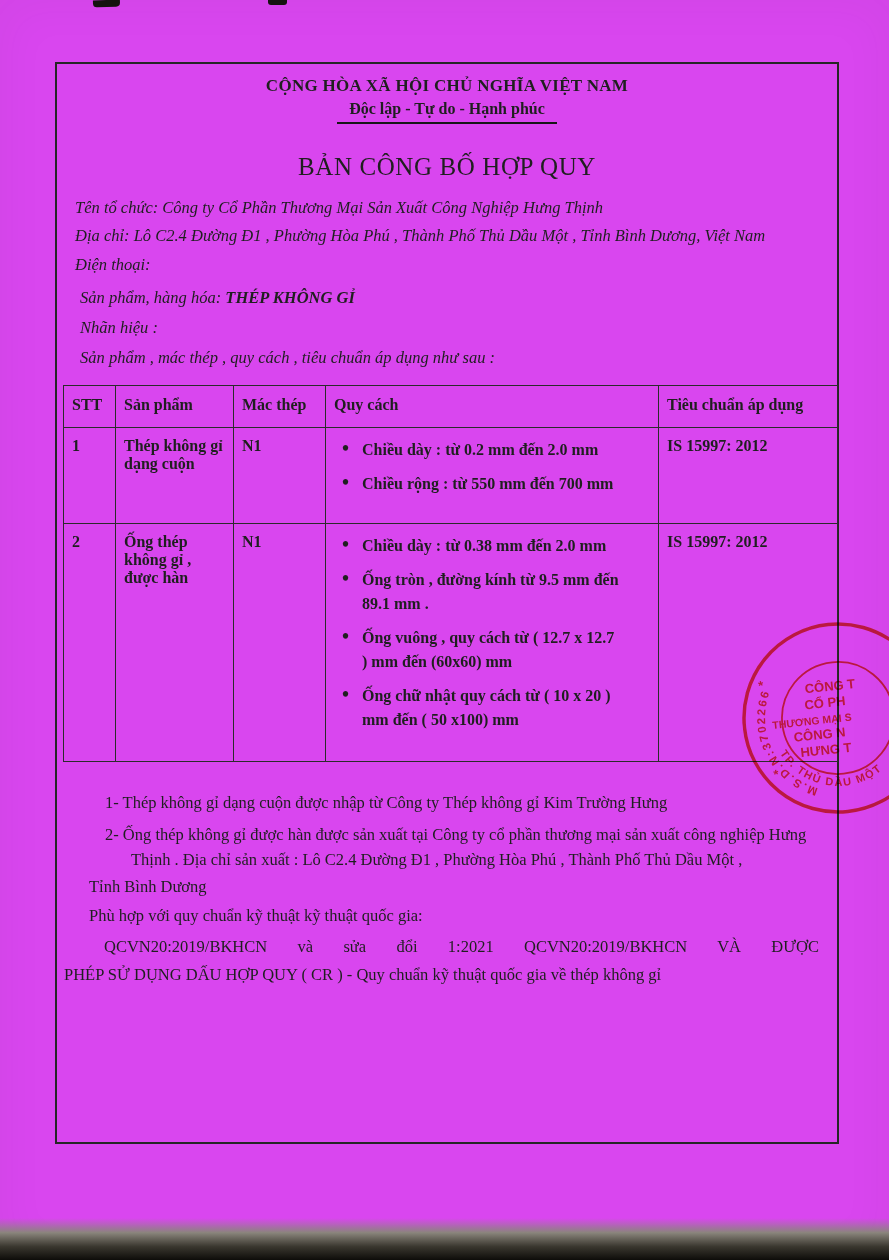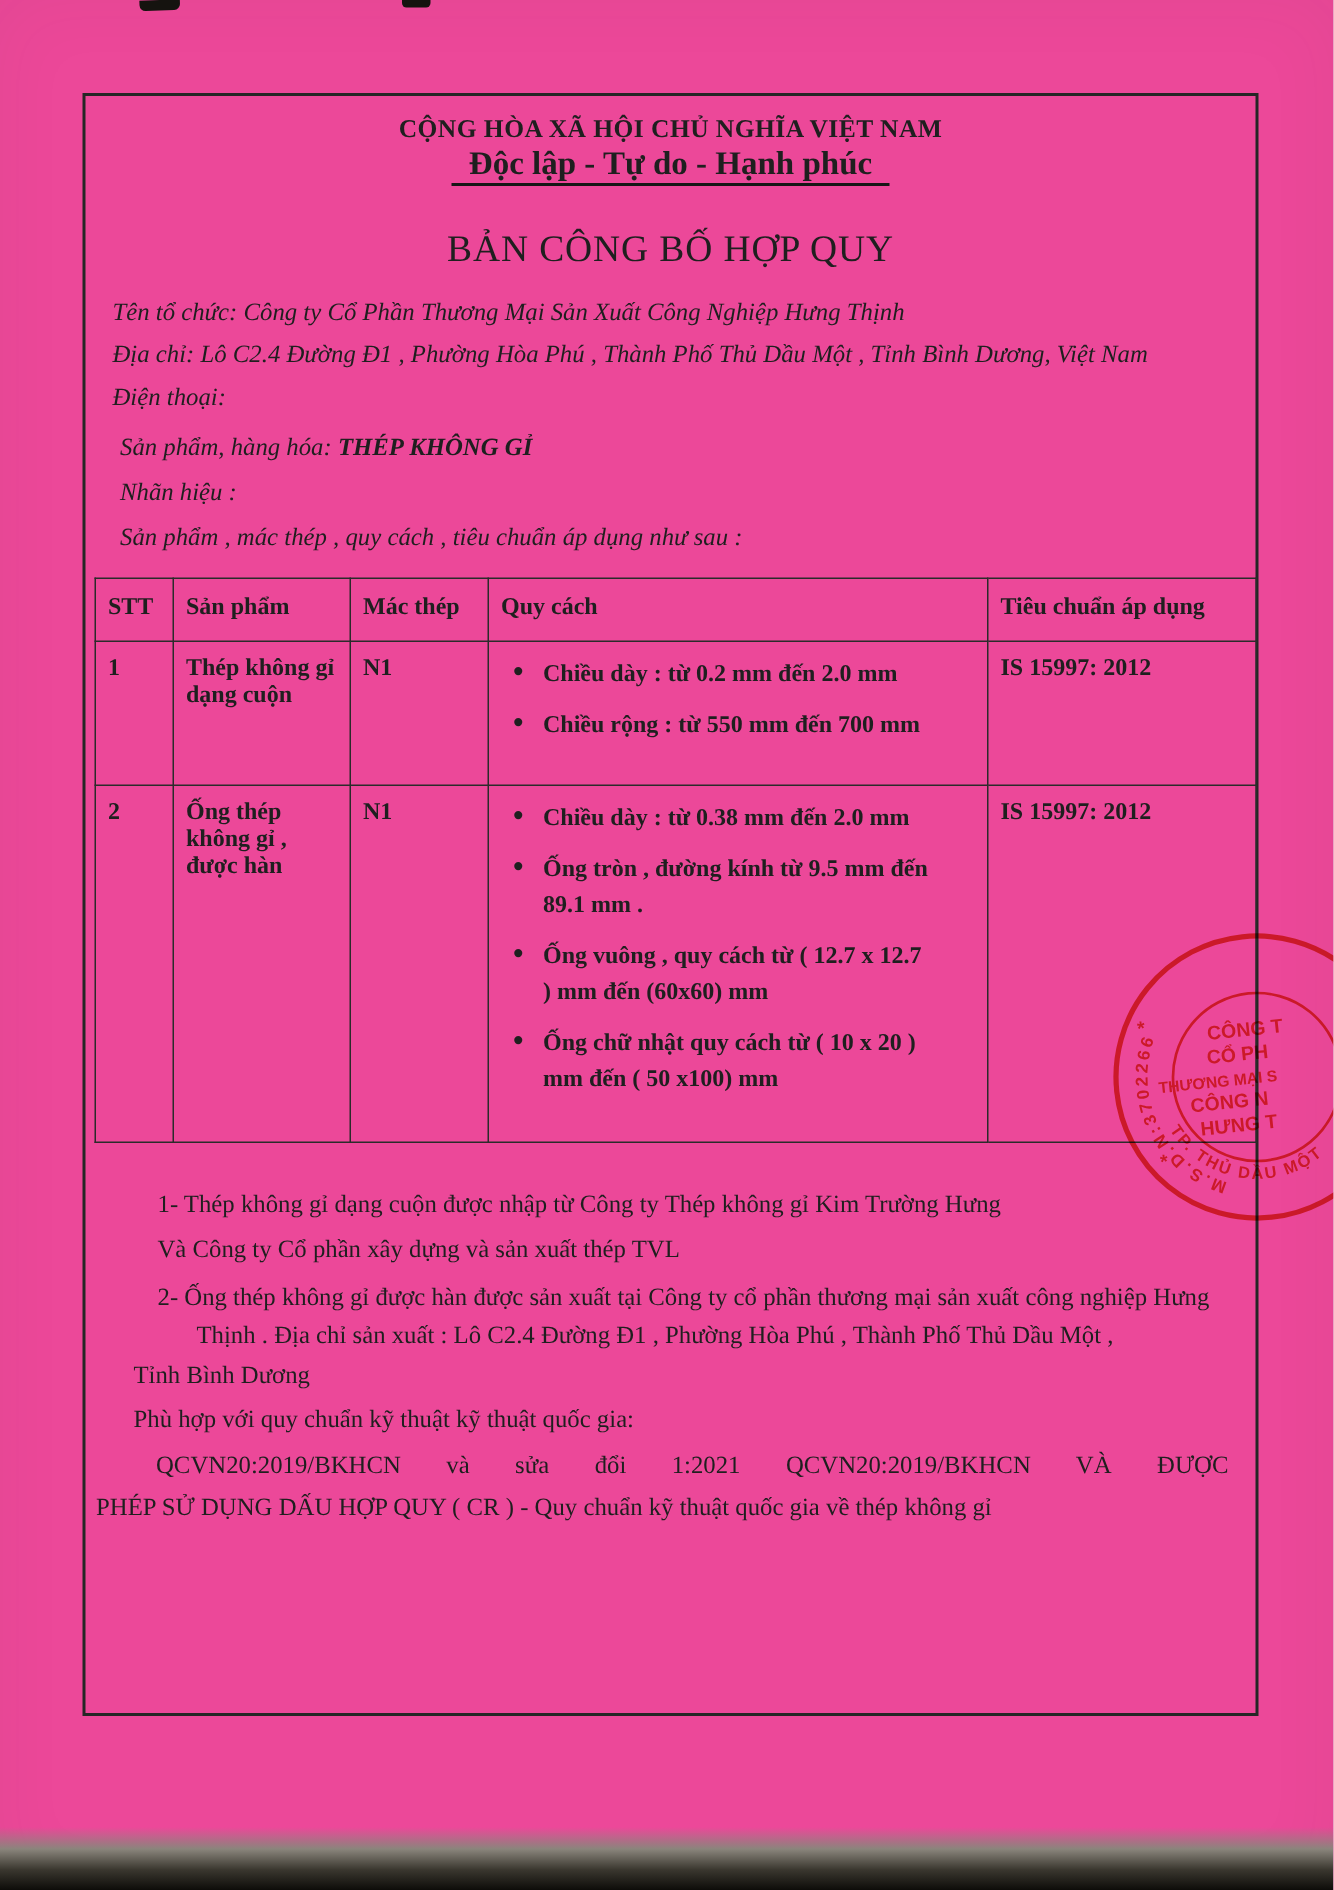--- a/index.html
+++ b/index.html
@@ -5,21 +5,21 @@
   * { margin:0; padding:0; box-sizing:border-box; }
   html,body { width:889px; height:1260px; }
   body {
     font-family:"Liberation Serif","DejaVu Serif",serif;
     color:#1f1f1f;
     background:#e9e7e1;
   }
   .page {
     position:relative;
     width:889px; height:1260px;
-    background:#ec4899;
+    background:#d946ef;
     overflow:hidden;
     box-shadow:inset 0 0 50px rgba(60,55,40,0.05);
   }
   
   .mark-top { position:absolute; top:0; background:#15130f; }
   .mark-1 { left:93px; width:27px; height:7px; border-radius:0 0 4px 4px; transform:rotate(-2deg); }
   .mark-2 { left:268px; width:19px; height:5px; border-radius:0 0 3px 3px; }
   .scan-bottom {
     position:absolute; left:0; bottom:0; width:100%; height:42px;
     background:linear-gradient(to bottom, rgba(120,116,108,0) 0%, #8a857c 35%, #3a372f 68%, #0d0c09 100%);
@@ -32,21 +32,21 @@
   .doc-border {
     position:absolute; left:55px; top:62px;
     width:784px; height:1082px;
     border:2px solid #262626;
     padding:10px 18px 0 18px;
   }
 
   .center { text-align:center; }
   .nat-title { font-size:17px; font-weight:bold; line-height:24px; letter-spacing:0.3px; }
   .motto {
-    display:inline-block; font-size:22px; font-weight:bold; line-height:21px;
+    display:inline-block; font-size:16px; font-weight:bold; line-height:21px;
     border-bottom:2px solid #161616; padding:0 12px 3px 12px;
   }
   .doc-title { font-size:25px; font-weight:normal; margin-top:29px; line-height:28px; letter-spacing:0.6px; }
   .doc-number { font-size:16.5px; margin-top:9px; line-height:24px; }
 
   .body-text { font-size:16.5px;font-style:italic; }
   .body-text p { line-height:28px; }
   .p-org   { margin-top:13px; }
   .p-addr  { margin-top:0; }
   .p-phone { margin-top:1px; }
@@ -164,21 +164,20 @@
             </ul>
           </td>
           <td>IS 15997: 2012</td>
         </tr>
       </tbody>
     </table>
 
     <section class="notes">
       <div class="note1">
         <div>1- Thép không gỉ dạng cuộn được nhập từ Công ty Thép không gỉ Kim Trường Hưng</div>
-        <div>Và Công ty Cổ phần xây dựng và sản xuất thép TVL</div>
       </div>
       <p class="note2">2- Ống thép không gỉ được hàn được sản xuất tại Công ty cổ phần thương mại sản xuất công nghiệp Hưng Thịnh . Địa chỉ sản xuất : Lô C2.4 Đường Đ1 , Phường Hòa Phú , Thành Phố Thủ Dầu Một ,</p>
       <p class="p-province">Tỉnh Bình Dương</p>
       <p class="p-conform">Phù hợp với quy chuẩn kỹ thuật kỹ thuật quốc gia:</p>
       <div class="regulation">
         <div class="reg-l1">QCVN20:2019/BKHCN và sửa đổi 1:2021 QCVN20:2019/BKHCN VÀ ĐƯỢC</div>
         <div class="reg-l2">PHÉP SỬ DỤNG DẤU HỢP QUY ( CR ) -  Quy chuẩn kỹ thuật quốc gia về thép không gỉ</div>
       </div>
     </section>
 

